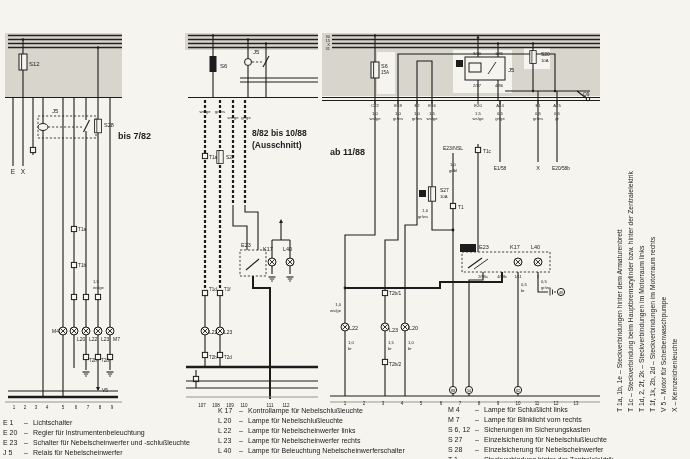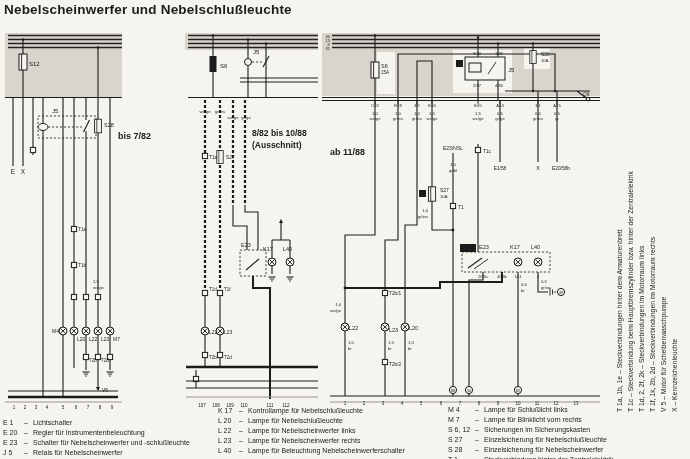--- a/index.html
+++ b/index.html
@@ -27,21 +27,20 @@
   .ldash{width:9px;flex:none;}
   #lg-right .lcode{width:27px;}
   .sideleg{position:absolute;left:614px;top:412px;width:382px;height:72px;
            transform:rotate(-90deg);transform-origin:0 0;
            font-size:6.8px;line-height:11px;white-space:nowrap;}
 </style>
 </head>
 <body>
 
 <div id="page">
-  <div id="title">Nebelscheinwerfer und Nebelschlußleuchte</div>
 
   <svg width="690" height="459" viewBox="0 0 690 459">
     <defs>
       <g id="lamp">
           <circle r="4" class="symfill"></circle>
           <line class="thin" x1="-2.7" y1="-2.7" x2="2.7" y2="2.7"></line>
           <line class="thin" x1="-2.7" y1="2.7" x2="2.7" y2="-2.7"></line>
         </g>
       <g id="conn">
           <rect class="symfill" x="-2.6" y="-2.6" width="5.2" height="5.2"></rect>

